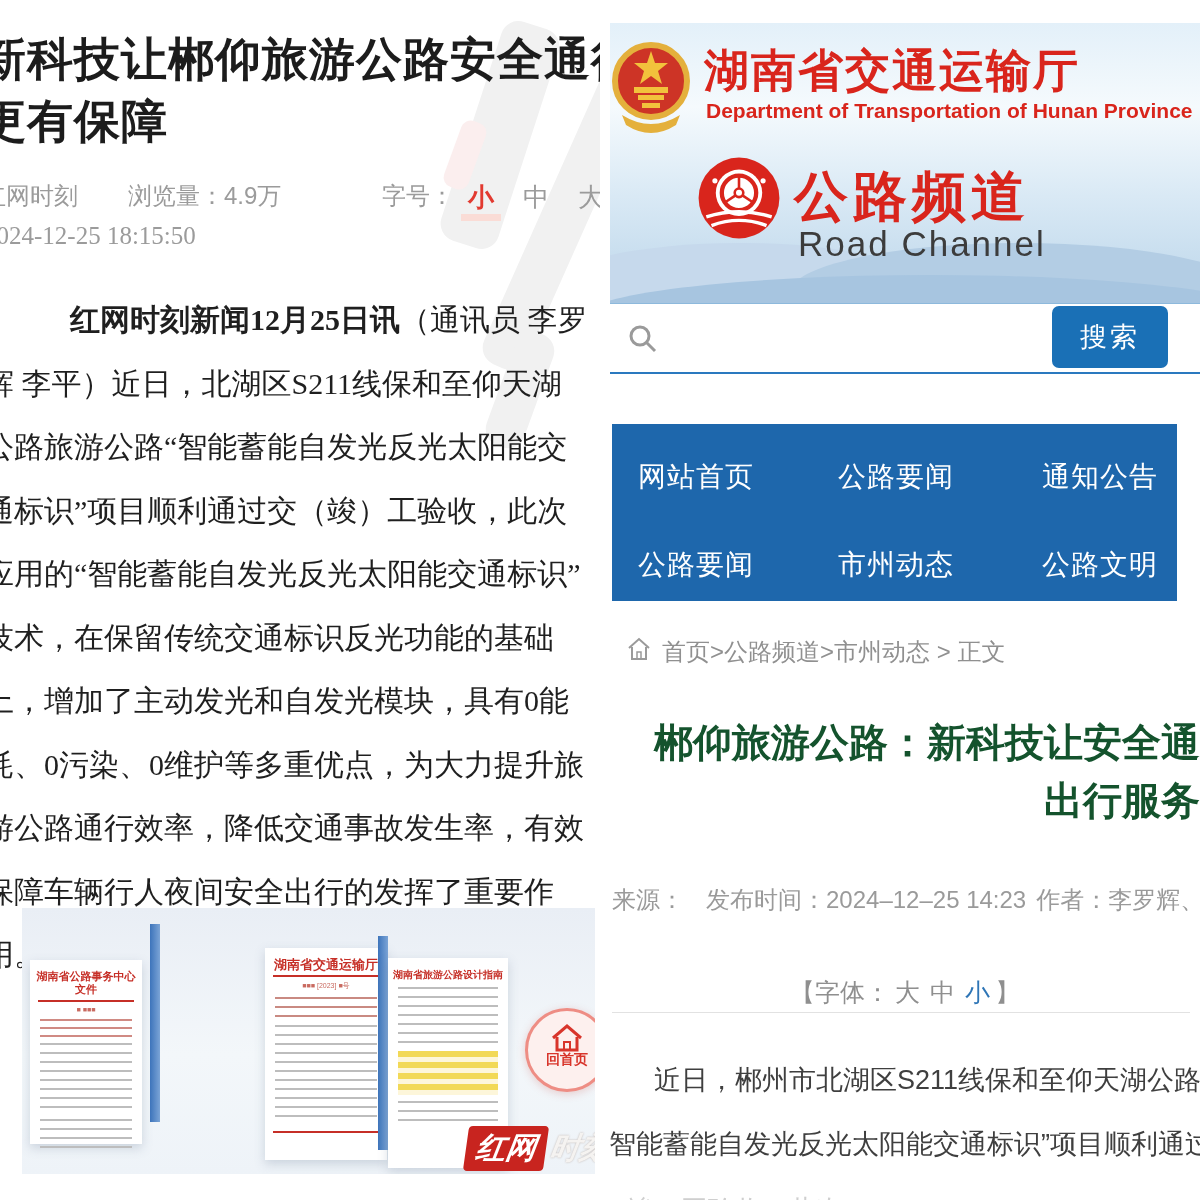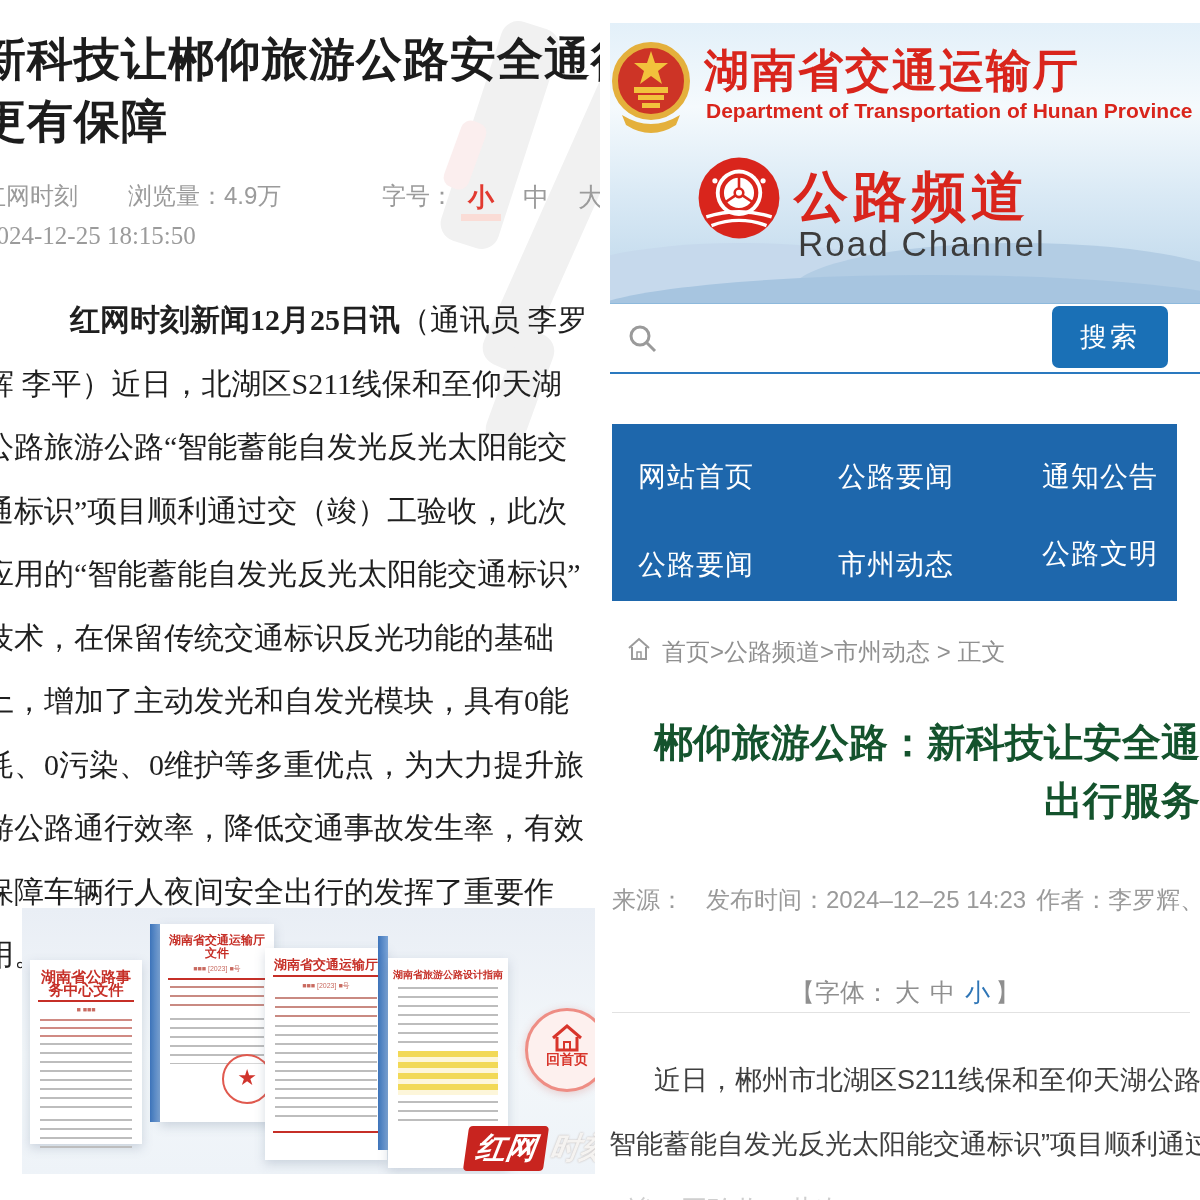--- a/index.html
+++ b/index.html
@@ -25,21 +25,21 @@
   #l-date{left:-16px;top:222px;font-size:25px;color:#9b9b9b;font-family:"Liberation Serif","DejaVu Serif",serif;}
   #l-body{left:-16px;top:288px;width:680px;font-family:"Liberation Serif","DejaVu Serif",serif;font-size:30px;color:#1f1f1f;}
   #l-body .bline{height:63.5px;line-height:63.5px;white-space:nowrap;}
   #l-body .lead{font-weight:bold;}
   #l-body .indent{padding-left:86px;}
 
   
   #l-photo{left:22px;top:908px;width:573px;height:266px;background:linear-gradient(180deg,#e9eef5 0%,#f3f7fa 55%,#eef3f8 100%);overflow:hidden;}
   .doc{position:absolute;background:#fff;box-shadow:0 4px 10px rgba(90,110,140,.25);}
   .doc-spine{position:absolute;background:linear-gradient(90deg,#3d74bb,#7ba4d6);}
-  .doc h4{margin:10px 4px 4px;text-align:center;font-size:15px;line-height:13px;color:#c62f27;font-weight:bold;}
+  .doc h4{margin:10px 4px 4px;text-align:center;font-size:11px;line-height:13px;color:#c62f27;font-weight:bold;}
   .doc .rule{height:2px;background:#c62f27;margin:4px 8px;}
   .doc .sub{text-align:center;font-size:7px;color:#c96a60;margin:2px 6px;}
   .doc .txt{margin:6px 10px;background:repeating-linear-gradient(180deg,#bdbdbd 0 2px,transparent 2px 9px);}
   .doc .hl{margin:4px 10px;background:repeating-linear-gradient(180deg,#f2d957 0 6px,#fdf6da 6px 11px);}
   #seal{position:absolute;width:46px;height:46px;border:2px solid #e0594e;border-radius:50%;color:#d0342c;font-size:22px;text-align:center;line-height:44px;background:rgba(255,255,255,.4);}
   #btn-home-float{position:absolute;width:78px;height:78px;border-radius:50%;background:#fdf0ee;border:3px solid #ee8d84;box-shadow:0 2px 8px rgba(200,80,70,.25);text-align:center;}
   #btn-home-float .lbl{font-size:14px;color:#d8352b;font-weight:bold;margin-top:-2px;}
   #rednet-logo{position:absolute;font-style:italic;font-weight:bold;white-space:nowrap;}
   #rednet-logo .box{display:inline-block;background:#c8241f;color:#fff;padding:2px 10px;font-size:30px;transform:skewX(-8deg);border-radius:4px;}
   #rednet-logo .out{display:inline-block;color:#f5f3f1;text-shadow:0 0 2px #bdb3ae;font-size:30px;margin-left:4px;transform:skewX(-8deg);}
@@ -116,28 +116,20 @@
       <div class="doc" style="left:8px;top:52px;width:112px;height:184px;">
         <h4>湖南省公路事务中心文件</h4>
         <div class="rule"></div>
         <div class="sub">■ ■■■</div>
         <div class="txt" style="height:18px;background:repeating-linear-gradient(180deg,#d08a83 0 2px,transparent 2px 8px);"></div>
         <div class="txt" style="height:70px;"></div>
         <div class="txt" style="height:30px;"></div>
       </div>
 
       <div class="doc-spine" style="left:128px;top:16px;width:10px;height:198px;"></div>
-      <div class="doc" style="left:138px;top:16px;width:114px;height:198px;">
-        <h4 style="font-size:12px;">湖南省交通运输厅文件</h4>
-        <div class="sub">■■■ [2023] ■号</div>
-        <div class="rule"></div>
-        <div class="txt" style="height:26px;background:repeating-linear-gradient(180deg,#c98a82 0 2px,transparent 2px 9px);"></div>
-        <div class="txt" style="height:46px;"></div>
-        <div id="seal" style="left:62px;top:130px;"><span>★</span></div>
-      </div>
 
       <div class="doc" style="left:243px;top:40px;width:122px;height:212px;">
         <h4 style="font-size:13px;">湖南省交通运输厅</h4>
         <div class="rule"></div>
         <div class="sub">■■■ [2023] ■号</div>
         <div class="txt" style="height:22px;background:repeating-linear-gradient(180deg,#c98a82 0 2px,transparent 2px 9px);"></div>
         <div class="txt" style="height:96px;"></div>
         <div class="rule" style="margin-top:10px;"></div>
       </div>
 
@@ -208,21 +200,21 @@
       </svg>
       <button id="btn-search">搜索</button>
     </div>
 
     <div class="abs" id="r-nav">
       <div class="nav-item" style="left:26px;top:34px;">网站首页</div>
       <div class="nav-item" style="left:226px;top:34px;">公路要闻</div>
       <div class="nav-item" style="left:430px;top:34px;">通知公告</div>
       <div class="nav-item" style="left:26px;top:122px;">公路要闻</div>
       <div class="nav-item" style="left:226px;top:122px;">市州动态</div>
-      <div class="nav-item" style="left:430px;top:111px;">公路文明</div>
+      <div class="nav-item" style="left:430px;top:122px;">公路文明</div>
     </div>
 
     <div class="abs" id="r-crumb">
       <svg width="26" height="26" viewBox="0 0 26 26">
         <path d="M3 12 L13 3 L23 12" fill="none" stroke="#9a9a9a" stroke-width="2"></path>
         <path d="M6 11 V23 H20 V11" fill="none" stroke="#9a9a9a" stroke-width="2"></path>
         <rect x="11" y="16" width="4" height="7" fill="none" stroke="#9a9a9a" stroke-width="1.5"></rect>
       </svg>
       <span class="txt nowrap">首页&gt;公路频道&gt;市州动态 &gt; 正文</span>
     </div>

